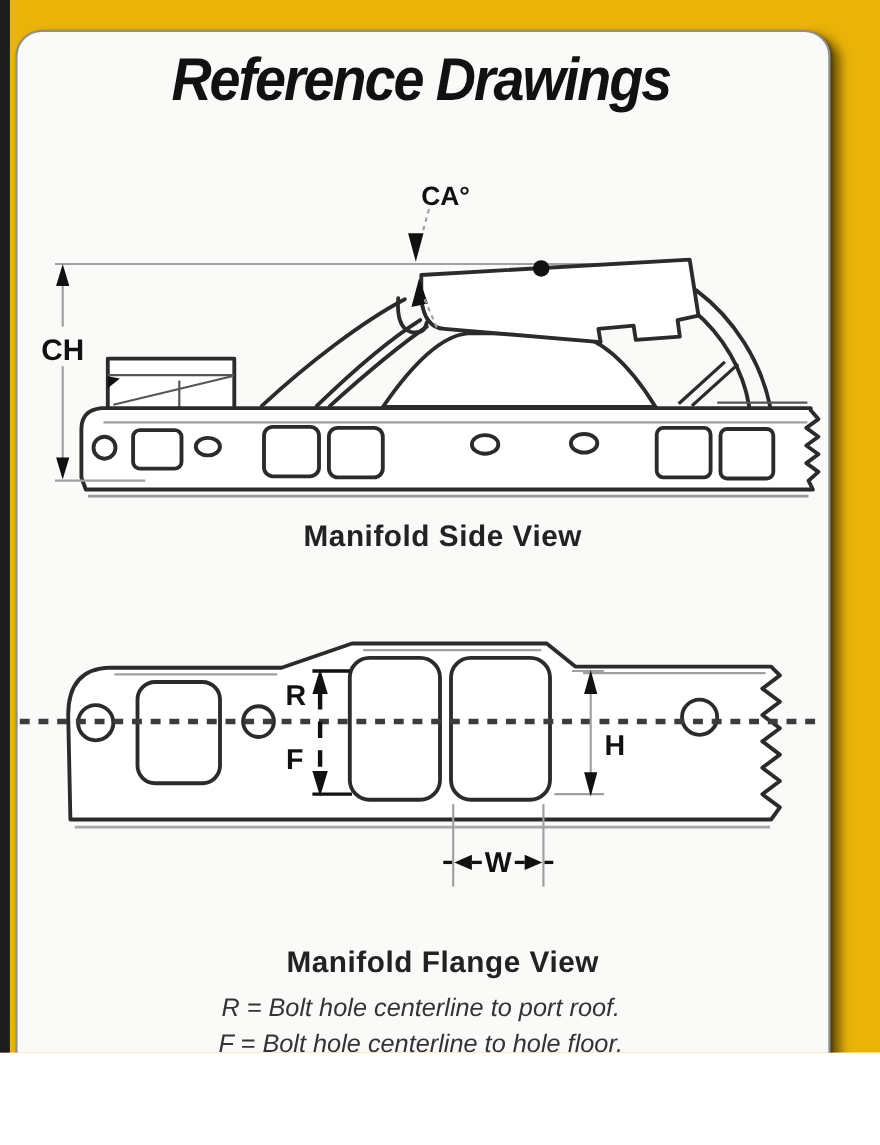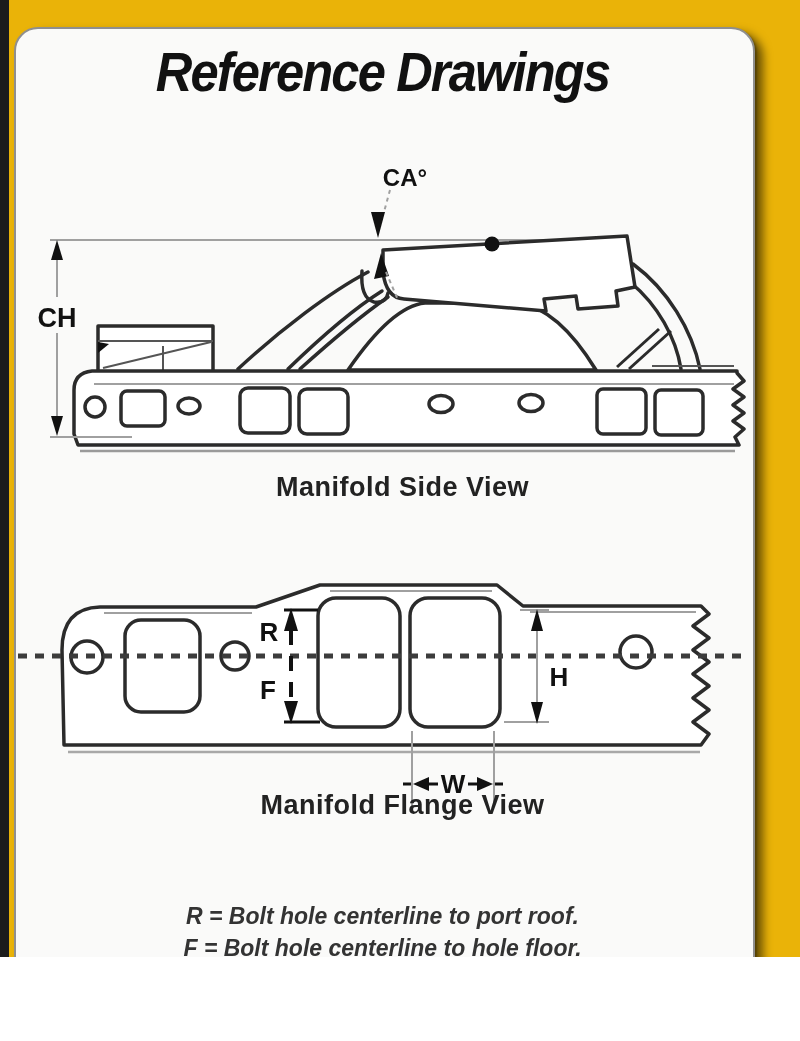--- a/index.html
+++ b/index.html
@@ -8,23 +8,23 @@
   .left-bar{position:absolute;left:0;top:0;width:9px;height:1041px;background:#1c1c1c;}
   .card{position:absolute;left:14px;top:27px;width:737px;height:957px;
         background:#fafaf9;border:2px solid #8f8f8f;border-radius:24px;
         box-shadow:8px 6px 10px rgba(0,0,0,0.55), 2px 2px 2px rgba(0,0,0,0.25);}
   .title{position:absolute;left:14px;top:40px;width:737px;text-align:center;
          font-size:55px;font-weight:bold;font-style:italic;color:#111;
          letter-spacing:-2px;transform:scaleX(0.92);}
   .caption{position:absolute;left:14px;width:737px;text-align:center;
            font-size:27px;font-weight:bold;color:#222;letter-spacing:0.5px;margin-left:20px;}
   .caption.side{top:472px;}
-  .caption.flange{top:790px;}
+  .caption.flange{top:860px;}
   .legend{position:absolute;left:14px;top:900px;width:737px;text-align:center;
-          font-size:23px;font-weight:bold;font-style:italic;color:#333;line-height:1.4;}
+          font-size:23px;font-weight:normal;font-style:italic;color:#333;line-height:1.4;}
   svg{position:absolute;left:0;}
   svg text{font-family:"Liberation Sans",sans-serif;font-weight:bold;fill:#111;}
   .ink{stroke:#2b2b2b;fill:none;stroke-width:3.5;stroke-linejoin:round;stroke-linecap:round;}
   .ink-fill{stroke:#2b2b2b;fill:#ffffff;stroke-width:3.5;stroke-linejoin:round;}
   .thin{stroke:#555;fill:none;stroke-width:2;}
   .guide{stroke:#a0a0a0;fill:none;stroke-width:2;}
   .arrow{fill:#111;stroke:none;}
 </style>
 </head>
 <body>

